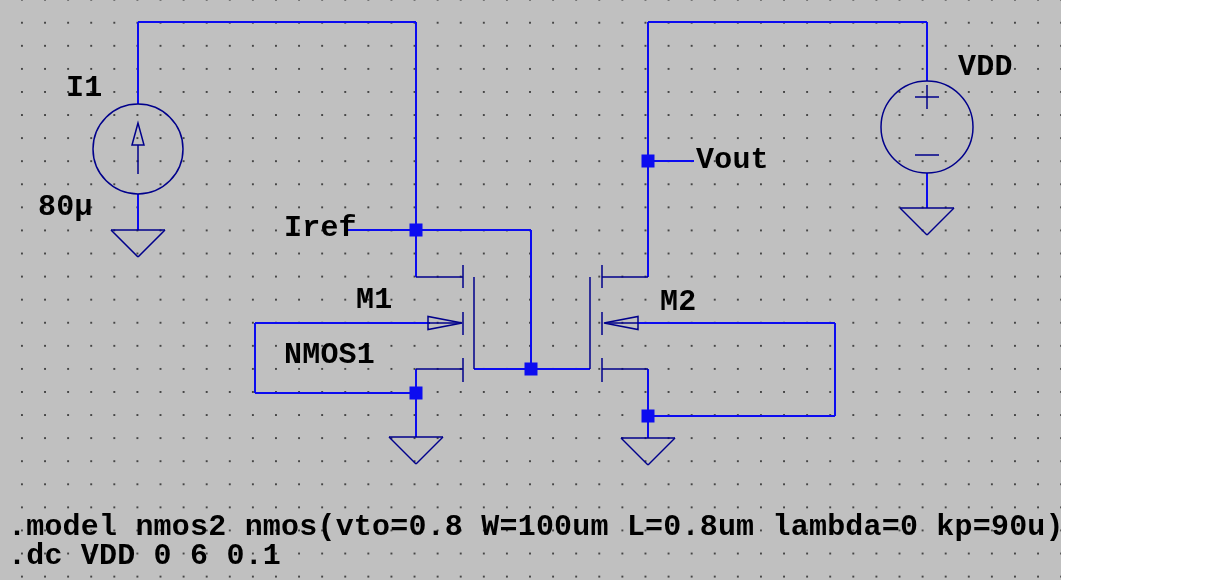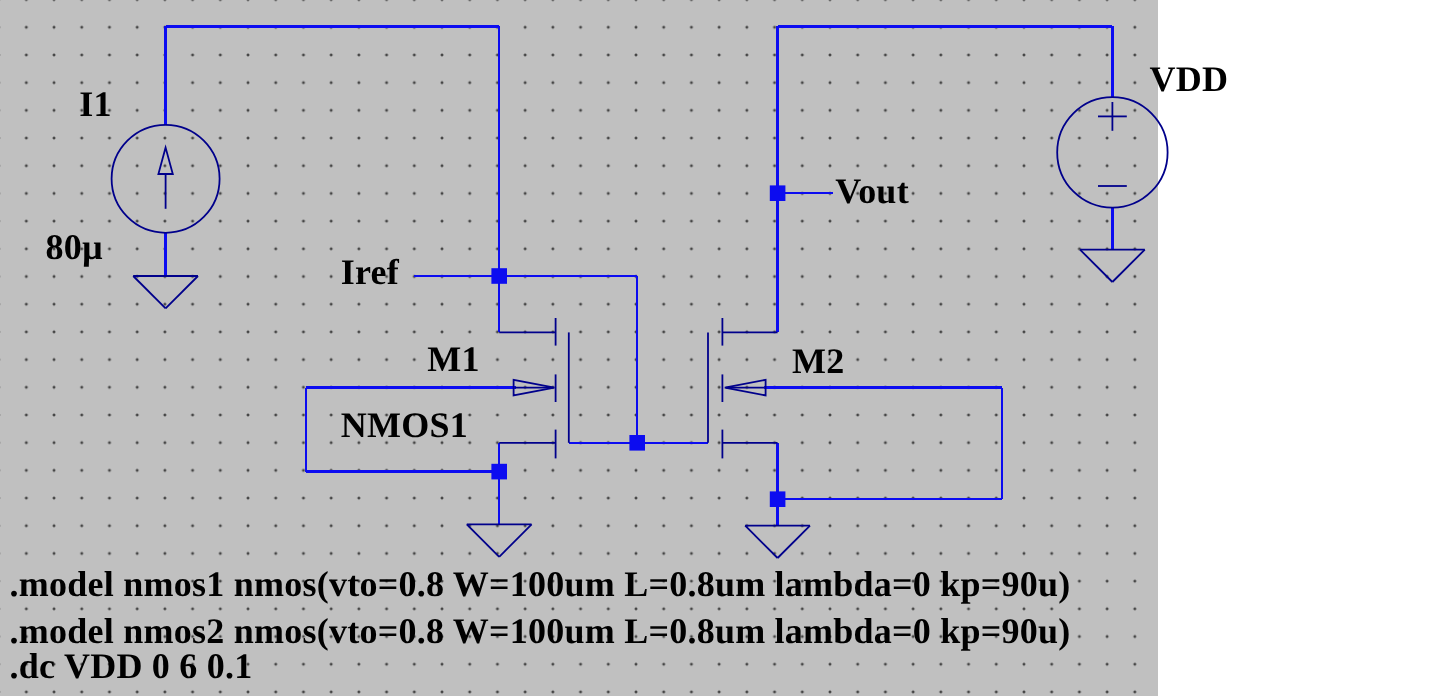--- a/index.html
+++ b/index.html
@@ -1,24 +1,24 @@
 <!DOCTYPE html>
 <html><head>
 <meta charset="utf-8">
 <style>
   html,body{margin:0;padding:0;}
   body{width:1205px;height:580px;overflow:hidden;}
   .canvas{
     position:relative;
-    width:965px;height:580px;
+    width:1061px;height:580px;
     background-color:#c0c0c0;
     background-image:radial-gradient(circle, #454545 1px, rgba(0,0,0,0) 1.45px);
     background-size:23.1px 23.08px;
     background-position:10.4px 11.2px;
-    font-family:Liberation Serif, serif;
+    font-family:Liberation Mono, monospace;
   }
   svg.sch{position:absolute;left:0;top:0;width:1205px;height:580px;}
   .lbl{
     position:absolute;
     color:#000;
     font-weight:bold;
     font-size:30px;
     line-height:1;
     white-space:pre;
     letter-spacing:0.2px;
@@ -111,17 +111,16 @@
   <div class="lbl" style="left:66px;top:73px">I1</div>
   <div class="lbl" style="left:38px;top:192px">80µ</div>
   <div class="lbl" style="left:958px;top:52px">VDD</div>
   <div class="lbl" style="left:356px;top:285px">M1</div>
   <div class="lbl" style="left:284px;top:340px">NMOS1</div>
   <div class="lbl" style="left:660px;top:287px">M2</div>
 
   <div class="lbl" style="left:284px;top:213px">Iref</div>
   <div class="lbl" style="left:696px;top:145px">Vout</div>
 
-  <div class="lbl" style="left:8px;top:473px">.model nmos1 nmos(vto=0.8 W=100um L=0.8um lambda=0 kp=90u)</div>
   <div class="lbl" style="left:8px;top:512px">.model nmos2 nmos(vto=0.8 W=100um L=0.8um lambda=0 kp=90u)</div>
   <div class="lbl" style="left:8px;top:541px">.dc VDD 0 6 0.1</div>
 
 </div>
 
 </body></html>

